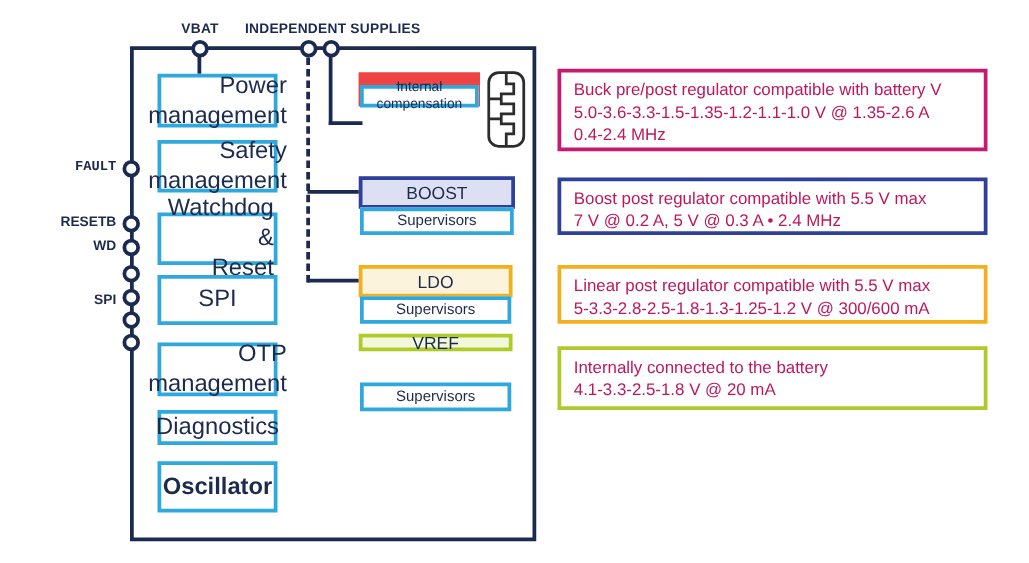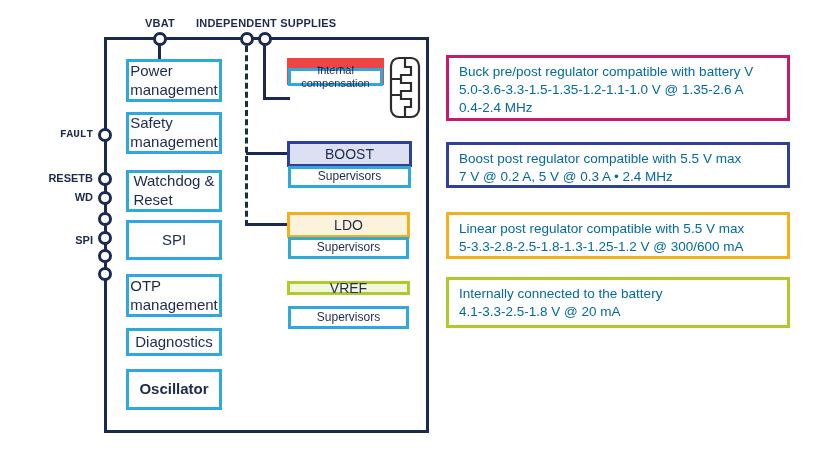--- a/index.html
+++ b/index.html
@@ -12,36 +12,36 @@
   .node{width:14px;height:14px;border:3px solid #1b2a50;border-radius:50%;
         background:#ffffff;z-index:5;}
   
   .wire{background:#1b2a50;z-index:2;}
   .wire-dashed{width:0;border-left:3px dashed #1b2a50;background:none;z-index:1;}
   
   .pinlab{font-size:11px;font-weight:bold;letter-spacing:.2px;white-space:nowrap;}
   .leftlab{font-size:11px;font-weight:bold;text-align:right;white-space:nowrap;}
   
   .blk{border:3px solid #2fa8dd;background:#ffffff;display:flex;align-items:center;
-       justify-content:center;text-align:left;font-size:15px;line-height:1.25;
+       justify-content:center;text-align:right;font-size:19px;line-height:1.25;
        white-space:pre-line;z-index:4;}
   
   .reghead{display:flex;align-items:center;justify-content:center;font-size:14px;
            text-align:center;z-index:4;}
   .buck-head{border:8px solid #ef4444;background:#ef4444;}
   .boost-head{border:3px solid #2e4099;background:#dce0f2;}
   .ldo-head{border:3px solid #f2b01e;background:#fcf3dc;}
   .vref-head{border:3px solid #afca2b;background:#f3f7dc;}
   .regsub{border:3px solid #2fa8dd;background:#ffffff;display:flex;align-items:center;
           justify-content:center;text-align:center;font-size:12px;line-height:1.15;
           white-space:pre-line;z-index:4;}
   .regsub.small{font-size:11px;}
   
   .info{background:#ffffff;padding:5px 10px;font-size:13.5px;line-height:1.32;
-        white-space:pre-line;color:#0369a1;}
+        white-space:pre-line;color:#be185d;}
   .info-magenta{border:3px solid #c51a6f;}
   .info-navy{border:3px solid #2e4099;}
   .info-orange{border:3px solid #f2b01e;}
   .info-green{border:3px solid #afca2b;}
 </style>
 </head>
 <body>
 
 <div class="abs chip" style="left:104px;top:37px;width:325px;height:396px;"></div>
 
@@ -93,21 +93,21 @@
   <path d="M16 3 L16 11 L22 11 L22 19 L12 19 L12 27 L22 27 L22 35 L12 35 L12 43 L22 43 L22 51 L16 51 L16 60" fill="none" stroke="#2c2c2c" stroke-width="2.2" stroke-linejoin="miter"></path>
   <path d="M3 23 H12 M3 39 H12" fill="none" stroke="#2c2c2c" stroke-width="2.2"></path>
 </svg>
 
 <div class="abs reghead boost-head" style="left:287px;top:141px;width:125px;height:26px;">BOOST</div>
 <div class="abs regsub" style="left:288px;top:166px;width:123px;height:22px;">Supervisors</div>
 
 <div class="abs reghead ldo-head" style="left:287px;top:212px;width:123px;height:26px;">LDO</div>
 <div class="abs regsub" style="left:288px;top:237px;width:121px;height:22px;">Supervisors</div>
 
-<div class="abs reghead vref-head" style="left:287px;top:281px;width:123px;height:14px;">VREF</div>
+<div class="abs reghead vref-head" style="left:287px;top:267px;width:123px;height:14px;">VREF</div>
 <div class="abs regsub" style="left:288px;top:306px;width:121px;height:23px;">Supervisors</div>
 
 <div class="abs info info-magenta" style="left:446px;top:55px;width:344px;height:66px;">Buck pre/post regulator compatible with battery V
 5.0-3.6-3.3-1.5-1.35-1.2-1.1-1.0 V @ 1.35-2.6 A
 0.4-2.4 MHz</div>
 <div class="abs info info-navy" style="left:446px;top:142px;width:344px;height:46px;">Boost post regulator compatible with 5.5 V max
 7 V @ 0.2 A, 5 V @ 0.3 A • 2.4 MHz</div>
 <div class="abs info info-orange" style="left:446px;top:212px;width:344px;height:47px;">Linear post regulator compatible with 5.5 V max
 5-3.3-2.8-2.5-1.8-1.3-1.25-1.2 V @ 300/600 mA</div>
 <div class="abs info info-green" style="left:446px;top:277px;width:344px;height:51px;">Internally connected to the battery

